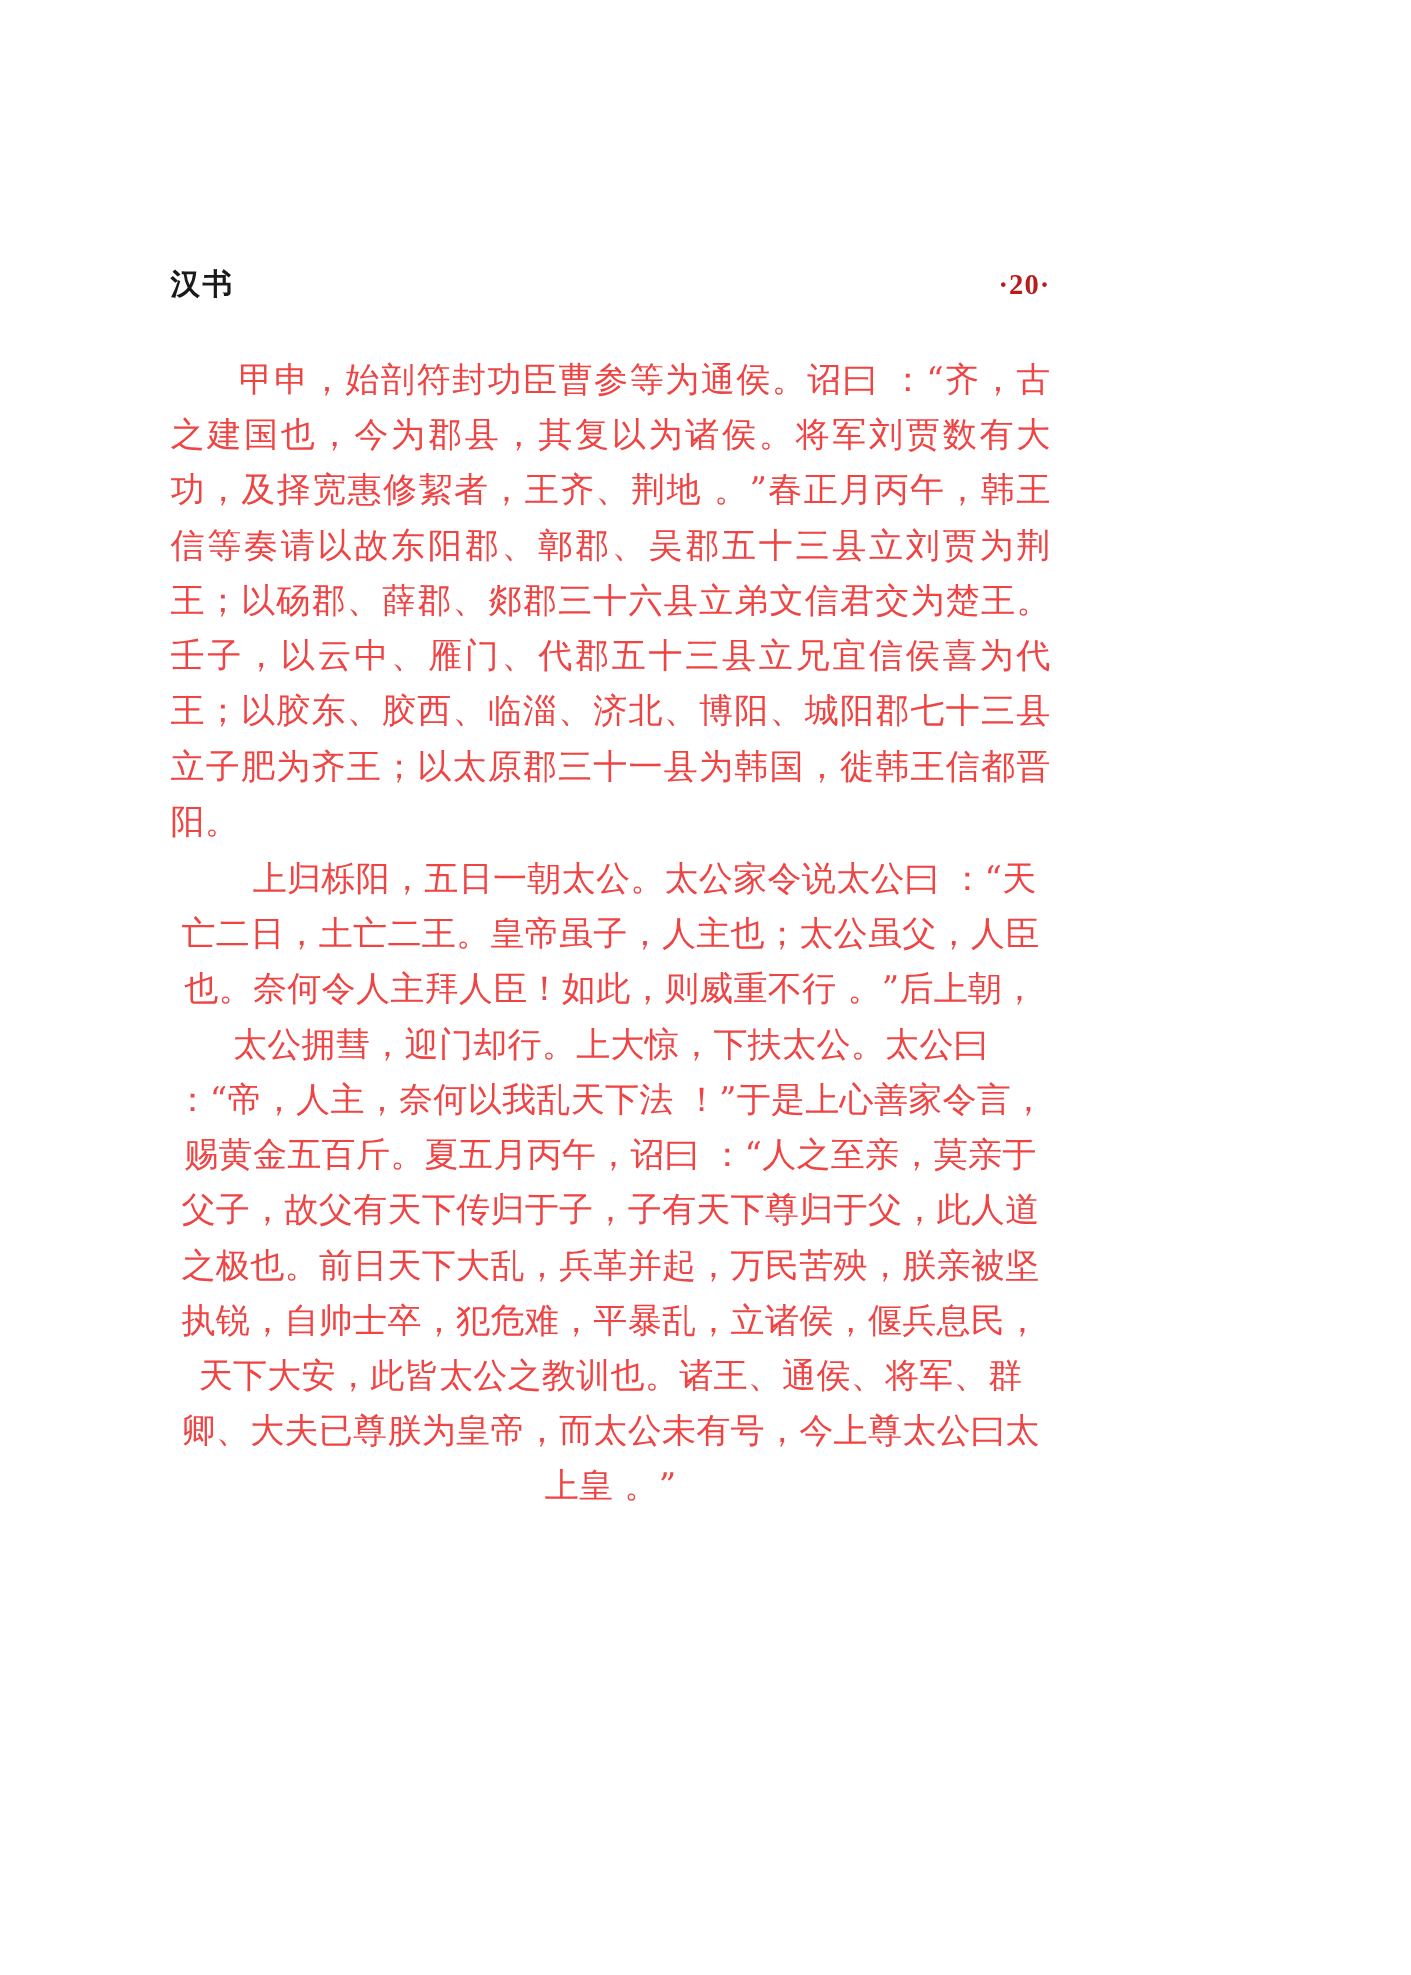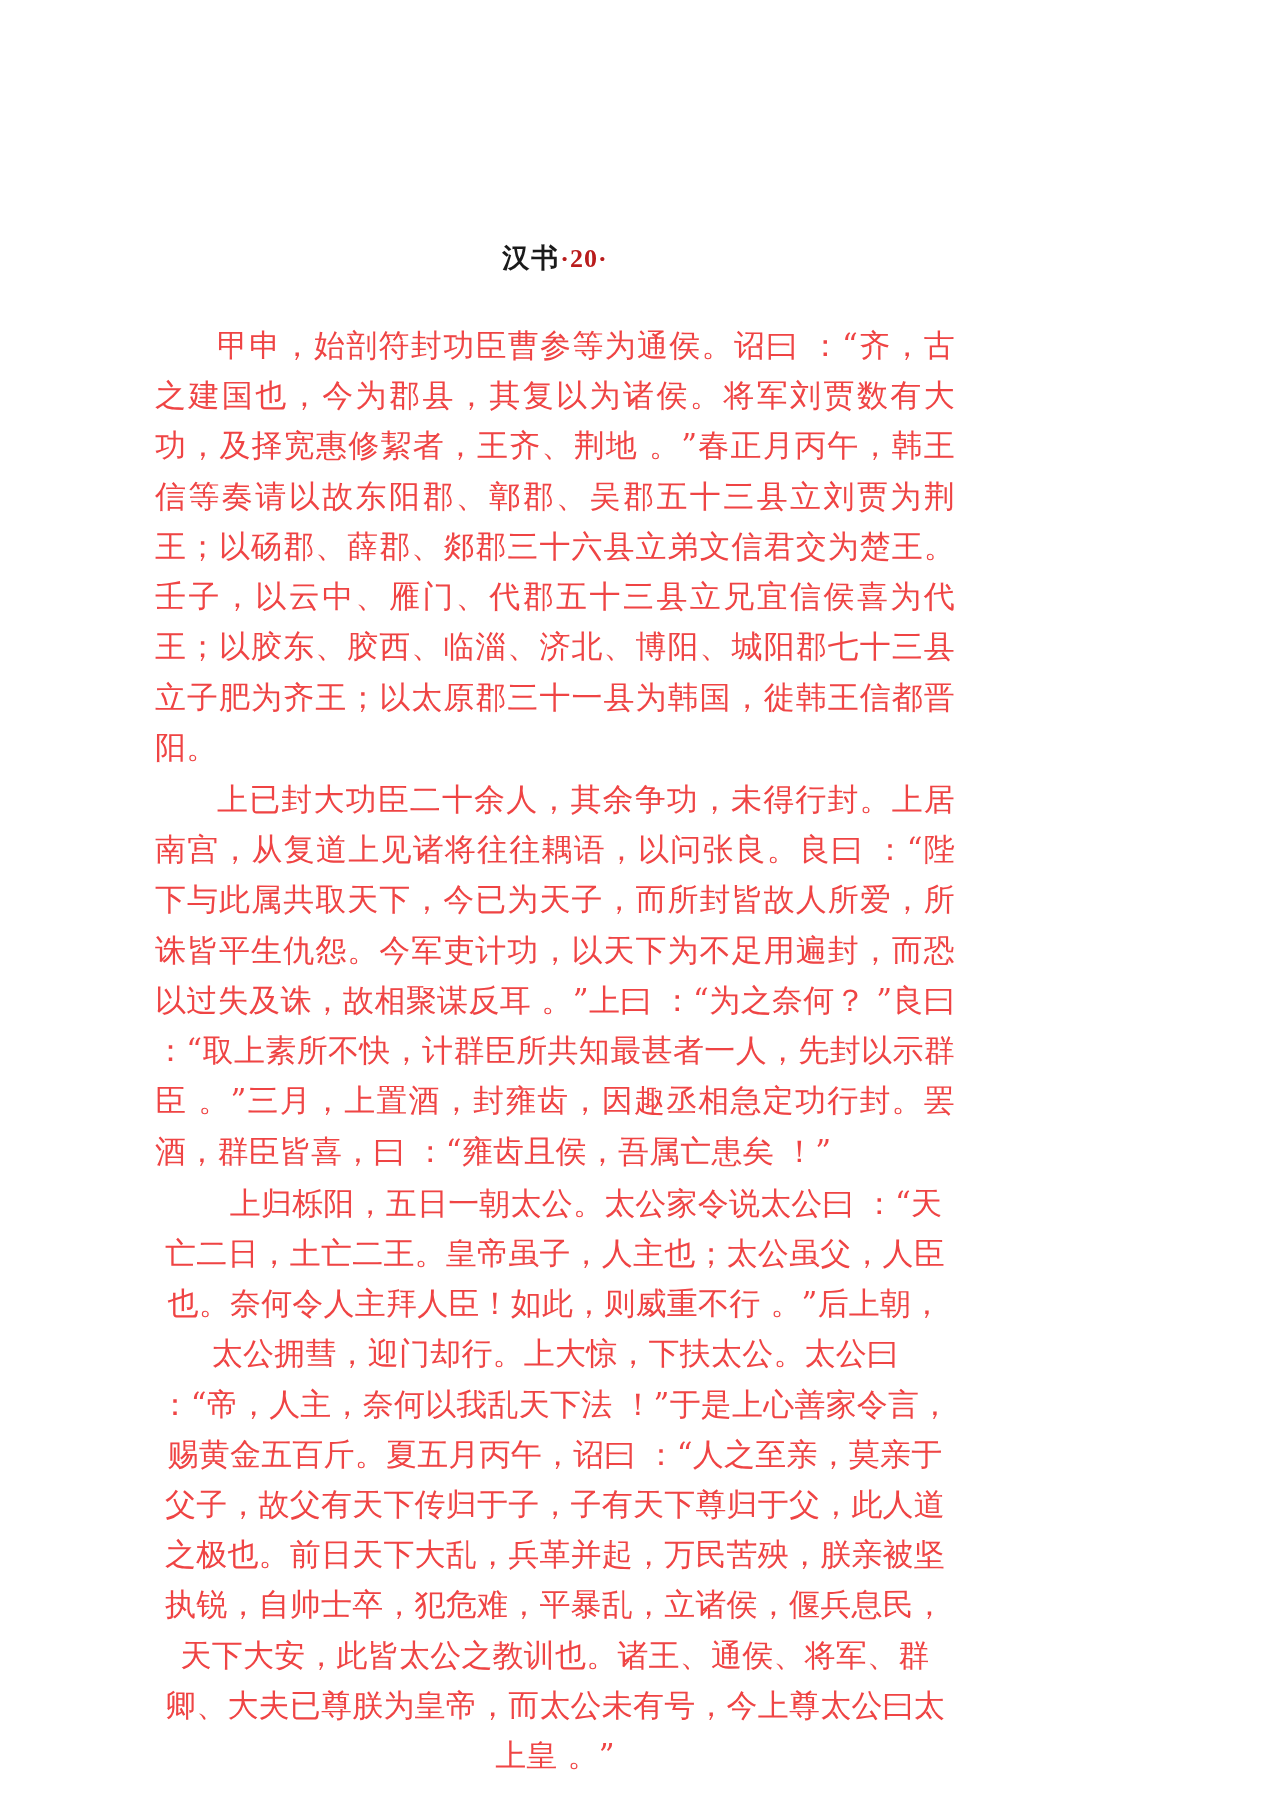--- a/index.html
+++ b/index.html
@@ -20,21 +20,21 @@
   }
   .content {
     position: absolute;
     left: 155px;
     top: 222px;
     width: 800px;
   }
   .header-row {
     display: flex;
     align-items: baseline;
-    justify-content: center;
+    justify-content: space-between;
     width: 800px;
     margin-bottom: 44px;
   }
   .book-title {
     font-family: "DejaVu Serif", "Liberation Serif", serif;
     font-size: 27px;
     font-weight: bold;
     color: #1a1a1a;
     letter-spacing: 2px;
   }
@@ -67,17 +67,16 @@
 
 <div class="page">
   <div class="content">
 
     <div class="header-row">
       <div class="book-title">汉书</div>
       <div class="page-number">·20·</div>
     </div>
 
     <p class="para">甲申，始剖符封功臣曹参等为通侯。诏曰 ：“齐，古之建国也，今为郡县，其复以为诸侯。将军刘贾数有大功，及择宽惠修絜者，王齐、荆地 。”春正月丙午，韩王信等奏请以故东阳郡、鄣郡、吴郡五十三县立刘贾为荆王；以砀郡、薛郡、郯郡三十六县立弟文信君交为楚王。壬子，以云中、雁门、代郡五十三县立兄宜信侯喜为代王；以胶东、胶西、临淄、济北、博阳、城阳郡七十三县立子肥为齐王；以太原郡三十一县为韩国，徙韩王信都晋阳。</p>
-    <p class="para">上已封大功臣二十余人，其余争功，未得行封。上居南宫，从复道上见诸将往往耦语，以问张良。良曰 ：“陛下与此属共取天下，今已为天子，而所封皆故人所爱，所诛皆平生仇怨。今军吏计功，以天下为不足用遍封，而恐以过失及诛，故相聚谋反耳 。”上曰 ：“为之奈何？ ”良曰 ：“取上素所不快，计群臣所共知最甚者一人，先封以示群臣 。”三月，上置酒，封雍齿，因趣丞相急定功行封。罢酒，群臣皆喜，曰 ：“雍齿且侯，吾属亡患矣 ！”</p>
     <p class="para last">上归栎阳，五日一朝太公。太公家令说太公曰 ：“天亡二日，土亡二王。皇帝虽子，人主也；太公虽父，人臣也。奈何令人主拜人臣！如此，则威重不行 。”后上朝，太公拥彗，迎门却行。上大惊，下扶太公。太公曰 ：“帝，人主，奈何以我乱天下法 ！”于是上心善家令言，赐黄金五百斤。夏五月丙午，诏曰 ：“人之至亲，莫亲于父子，故父有天下传归于子，子有天下尊归于父，此人道之极也。前日天下大乱，兵革并起，万民苦殃，朕亲被坚执锐，自帅士卒，犯危难，平暴乱，立诸侯，偃兵息民，天下大安，此皆太公之教训也。诸王、通侯、将军、群卿、大夫已尊朕为皇帝，而太公未有号，今上尊太公曰太上皇 。”</p>
 
   </div>
 </div>
 
 </body></html>

